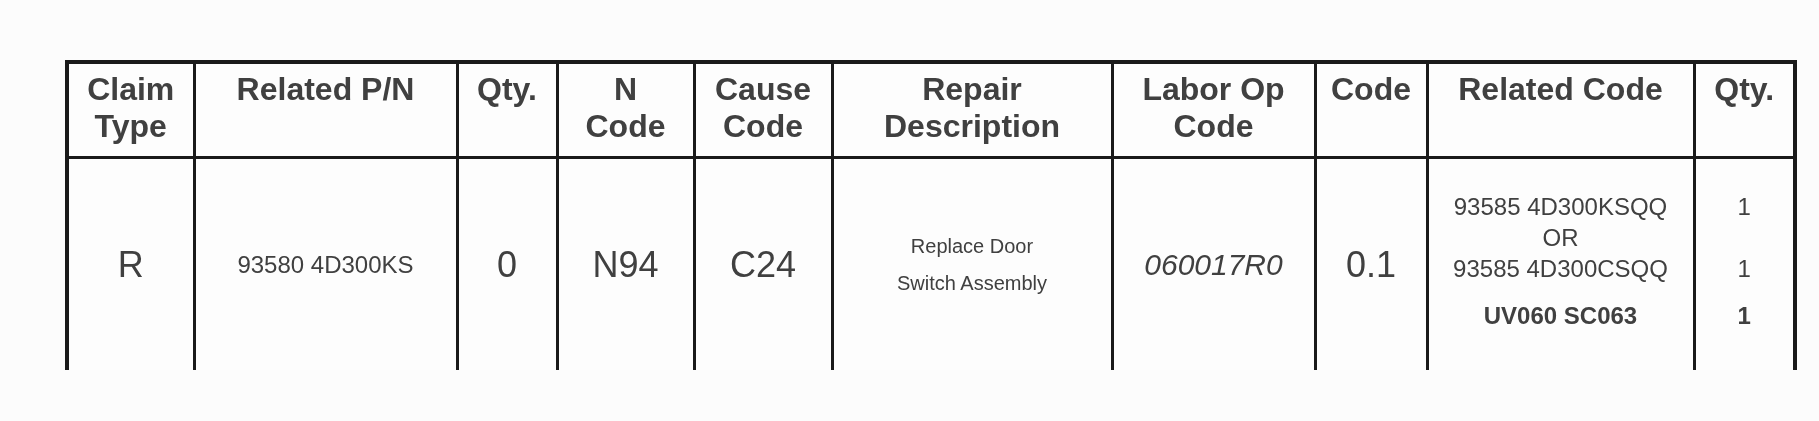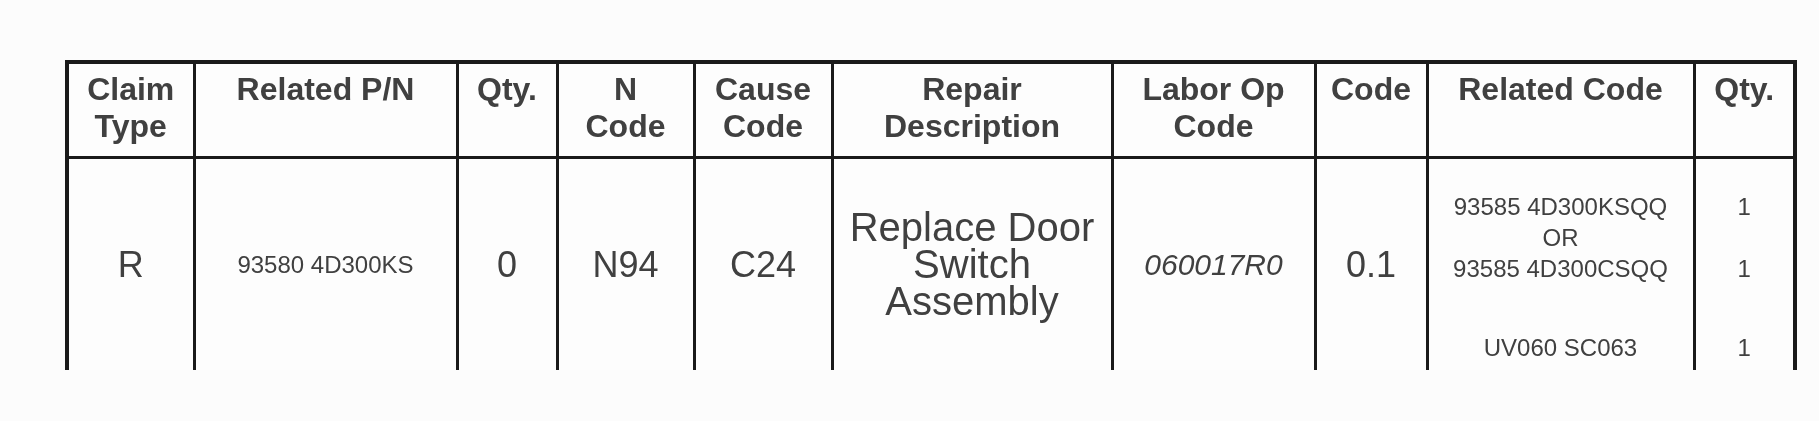--- a/index.html
+++ b/index.html
@@ -41,33 +41,33 @@
     line-height: 37px;
     vertical-align: top;
     padding-top: 7px;
     letter-spacing: 0px;
   }
   .claim-table td {
     vertical-align: middle;
     font-size: 36px;
   }
   td.cell-small { font-size: 24px; margin-left: 20px; }
-  td.cell-repair { font-size: 40px; line-height: 37px; }
+  td.cell-repair { font-size: 20px; line-height: 37px; }
   td.cell-labor { font-size: 30px; font-style: italic; }
   td.parts-cell {
     vertical-align: top;
     padding-top: 32px;
     font-size: 24px;
   }
   .part-line {
     height: 31px;
     line-height: 31px;
     white-space: nowrap;
   }
-  .part-line-gap { margin-top: 48px; }
+  .part-line-gap { margin-top: 16px; font-weight: bold; }
 </style>
 </head>
 <body>
 
 <div class="canvas">
   <table class="claim-table">
     <colgroup>
       <col style="width:127px">
       <col style="width:263px">
       <col style="width:100px">

